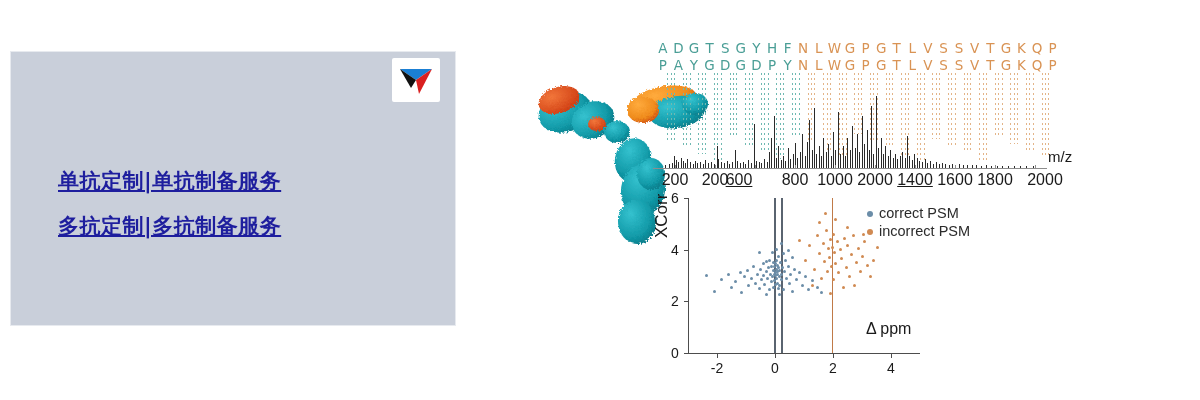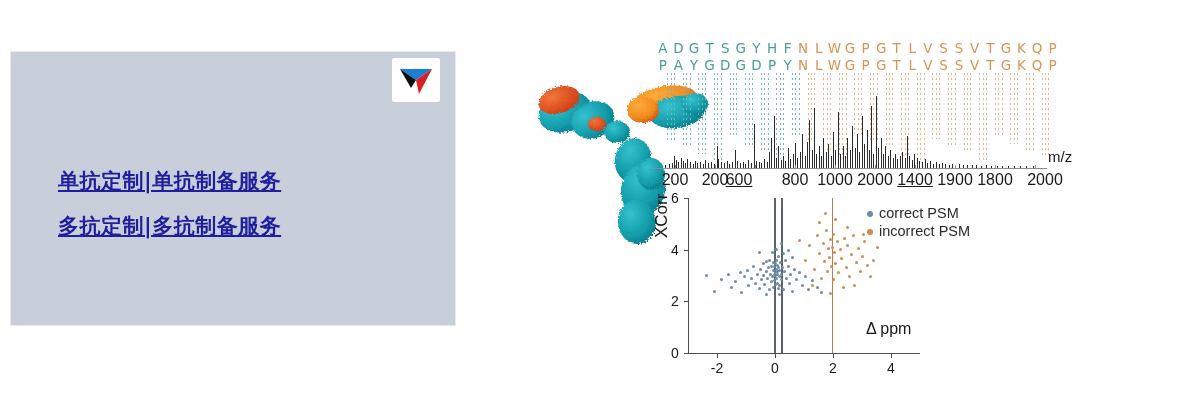--- a/index.html
+++ b/index.html
@@ -752,16 +752,16 @@
     </div>
   </div>
 
 <div class="mz-label" style="left: 170px;">200</div>
     <div class="mz-label" style="left: 210px;">200</div>
     <div class="mz-label" style="left: 234px; text-decoration: underline;">600</div>
     <div class="mz-label" style="left: 290px;">800</div>
     <div class="mz-label" style="left: 330px;">1000</div>
     <div class="mz-label" style="left: 370px;">2000</div>
     <div class="mz-label" style="left: 410px; text-decoration: underline;">1400</div>
-    <div class="mz-label" style="left: 450px;">1900</div>
+    <div class="mz-label" style="left: 450px;">1600</div>
     <div class="mz-label" style="left: 490px;">1800</div>
     <div class="mz-label" style="left: 540px;">2000</div>
   </div>
 
 </body></html>

